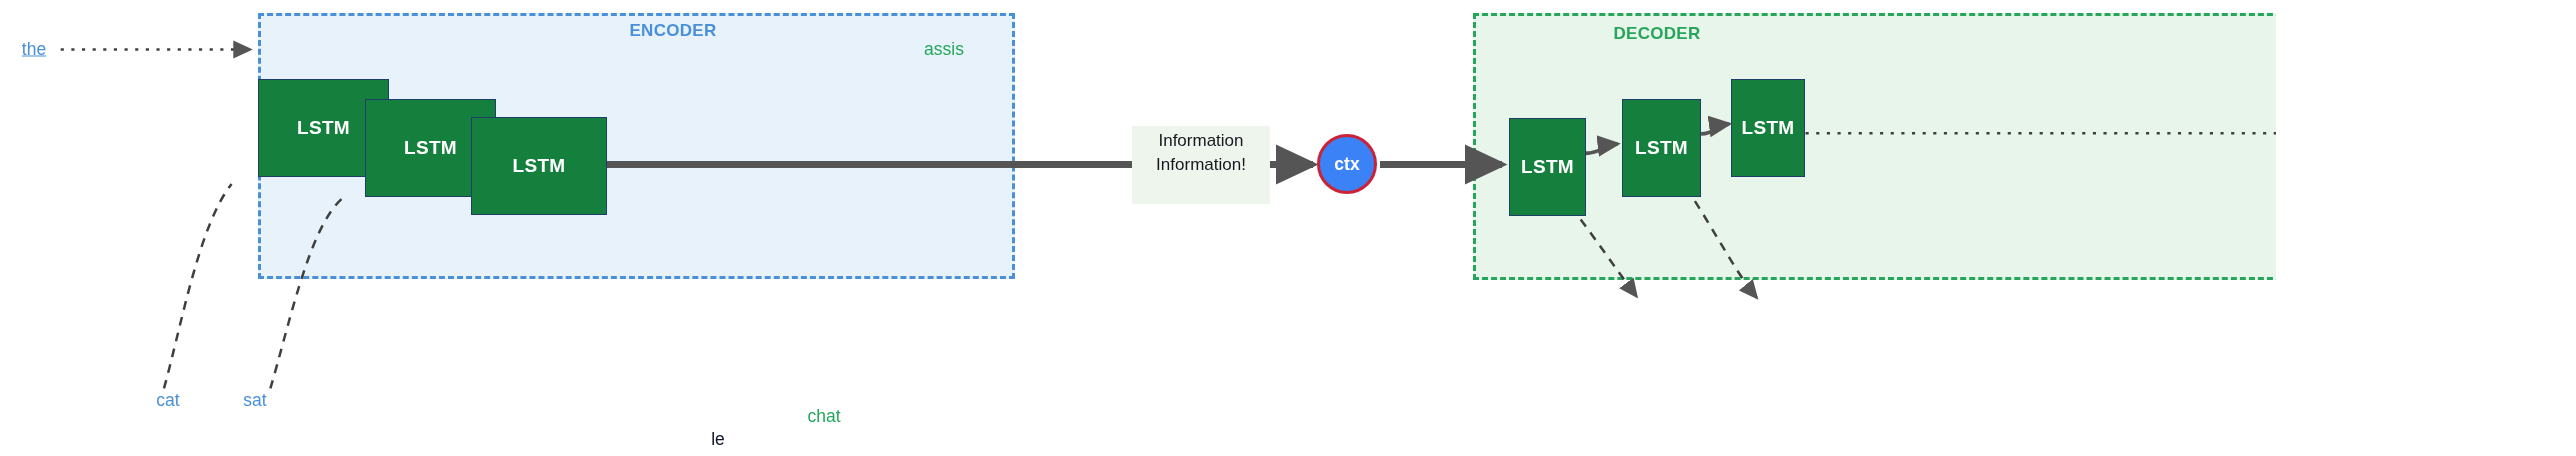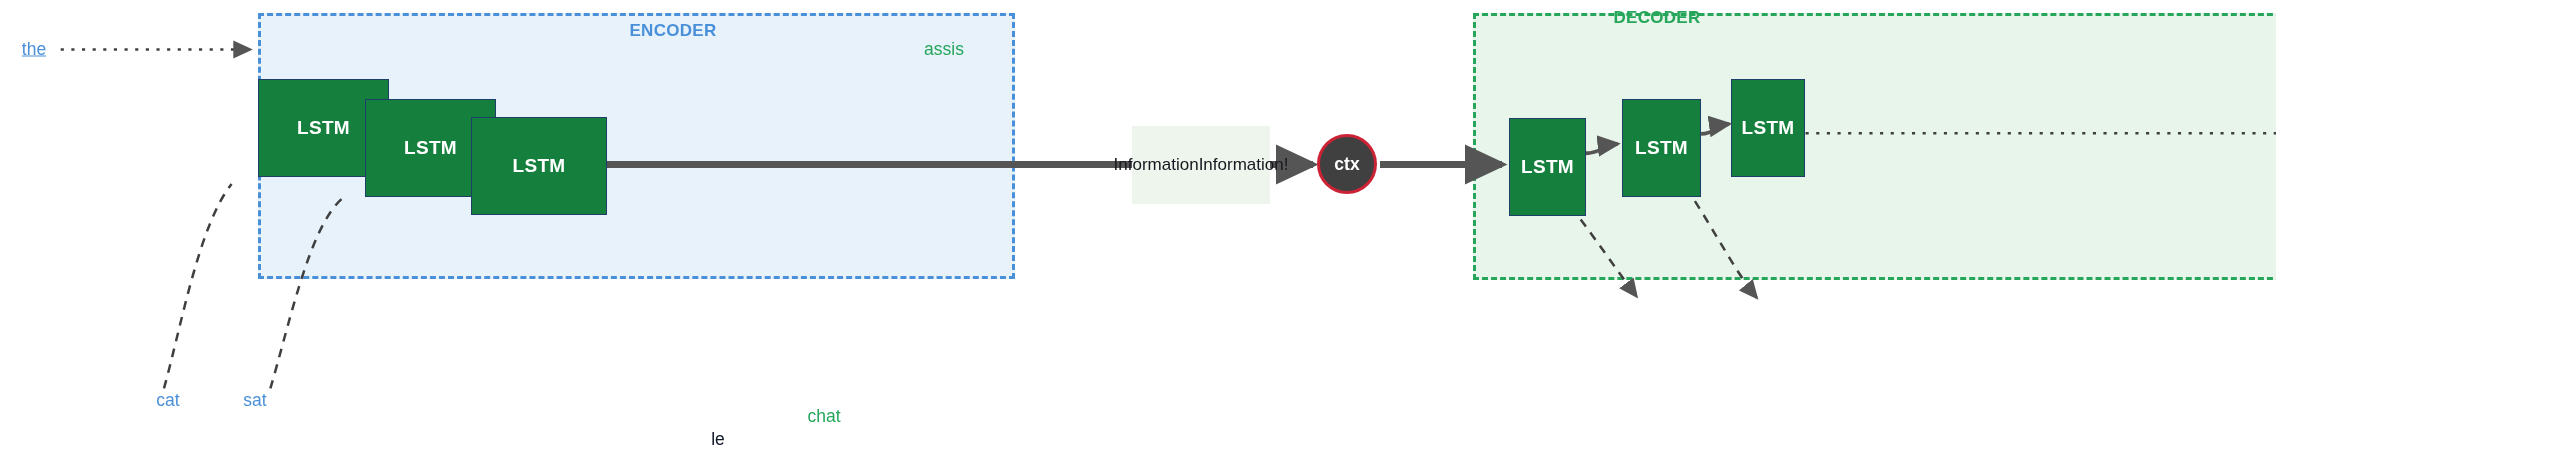--- a/index.html
+++ b/index.html
@@ -57,30 +57,30 @@
   }
   .bottleneck-label {
     position: absolute;
     box-sizing: border-box;
     background: #eef5ec;
     color: #17171f;
     font-size: 17px;
     line-height: 1.42;
     text-align: center;
     display: flex;
-    flex-direction: row;
+    flex-direction: column;
     align-items: center;
-    justify-content: center;
+    justify-content: flex-start;
     padding: 2.5px 6.3px;
   }
   .ctx-node {
     position: absolute;
     box-sizing: border-box;
     border-radius: 50%;
-    background: #404040;
+    background: #3b82f6;
     border: 3.8px solid #cc2235;
     color: #ffffff;
     font-weight: bold;
     font-size: 17.5px;
     display: flex;
     align-items: center;
     justify-content: center;
     transform: translate(-50%, -50%);
   }
 </style>
@@ -88,21 +88,21 @@
 <body>
 
 <div id="stage">
 
   <div class="group-box" style="left:258px; top:12.5px; width:757px; height:266px;
               background:#e7f2fb; border:3.8px dashed #4a90d9;"></div>
   <div class="group-title" style="left:673px; top:21px; color:#4a90d9;">ENCODER</div>
 
   <div class="group-box" style="left:1473px; top:12.5px; width:827px; height:267px;
               background:#e8f5ea; border:3.8px dashed #26a65b;"></div>
-  <div class="group-title" style="left:1657px; top:8px; color:#26a65b;">DECODER</div>
+  <div class="group-title" style="left:1657px; top:24px; color:#26a65b;">DECODER</div>
 
   <svg class="layer" viewBox="0 0 4116 729" preserveAspectRatio="none">
     <defs>
       <marker id="ah" markerWidth="7" markerHeight="7" refX="5.4" refY="3.2" orient="auto" markerUnits="strokeWidth">
         <path d="M0,0.3 L6.2,3.2 L0,6.1 z" fill="#555555"></path>
       </marker>
       <marker id="ahthin" markerWidth="9" markerHeight="9" refX="6.8" refY="4" orient="auto" markerUnits="strokeWidth">
         <path d="M0,0.4 L7.8,4 L0,7.6 z" fill="#555555"></path>
       </marker>
     </defs>

